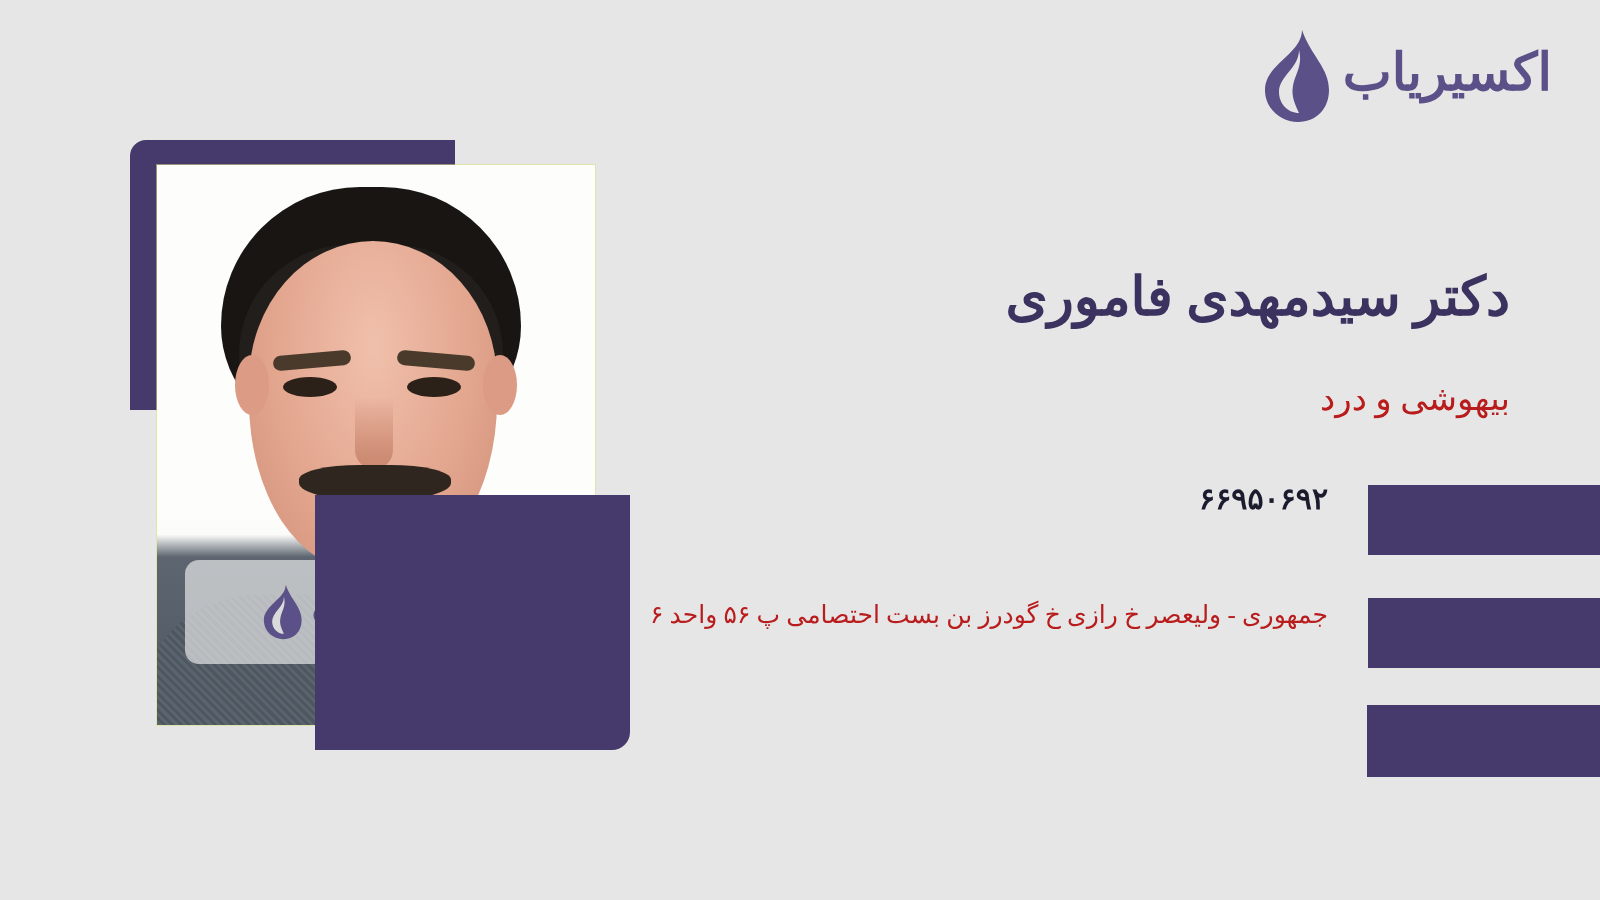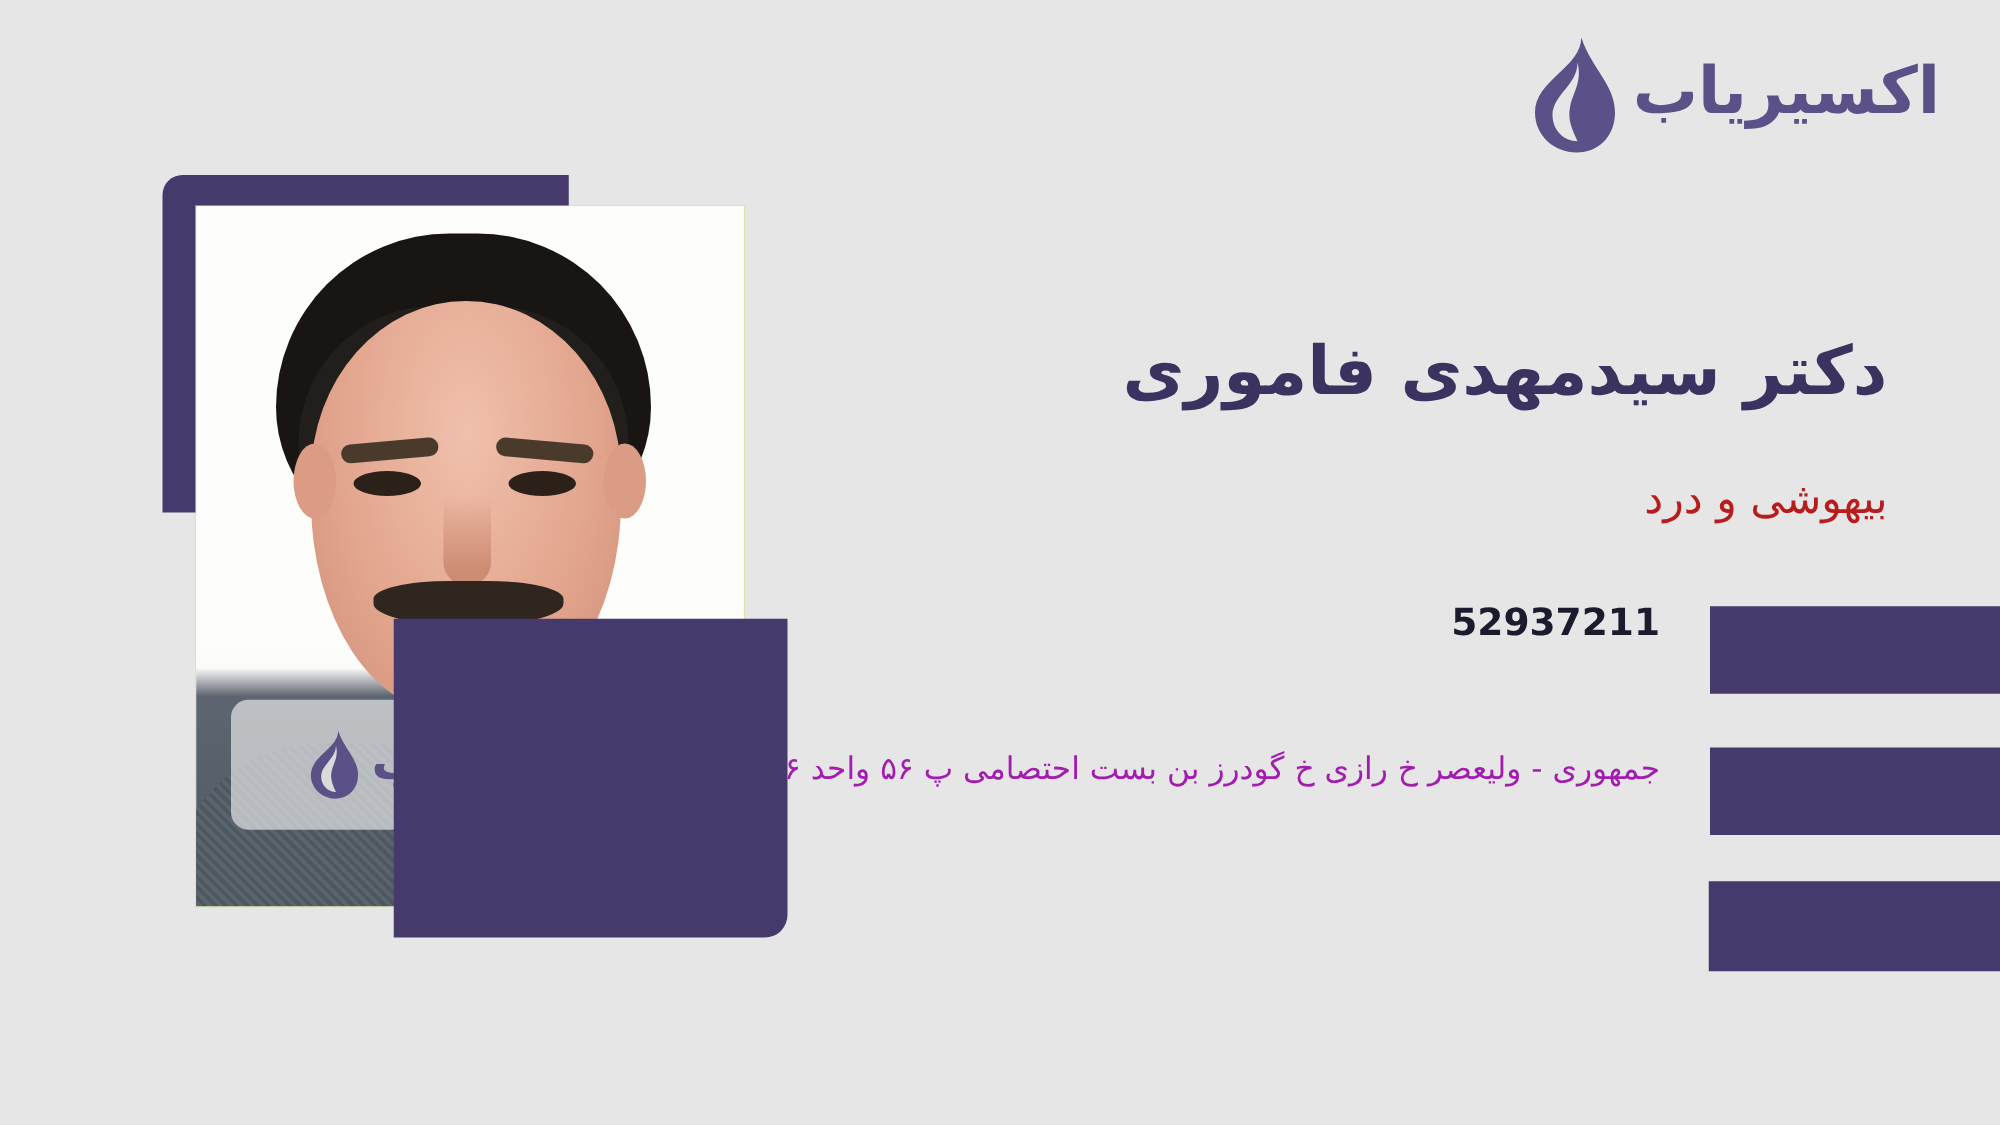--- a/index.html
+++ b/index.html
@@ -13,20 +13,21 @@
     overflow: hidden;
     background: #e6e6e6;
     font-family: "DejaVu Sans", "Liberation Sans", sans-serif;
   }
 
   .card {
     position: relative;
     width: 1600px;
     height: 900px;
     background: #e6e6e6;
+    font-family: Liberation Serif, serif;
   }
 
   
   .brand {
     position: absolute;
     top: 28px;
     right: 48px;
     display: flex;
     flex-direction: row-reverse;
     align-items: center;
@@ -278,21 +279,21 @@
     line-height: 1.2;
     white-space: nowrap;
     direction: ltr;
   }
   .doc-address {
     position: absolute;
     right: 272px;
     top: 562px;
     font-size: 25px;
     font-weight: 400;
-    color: #a21caf;
+    color: #b91c1c;
     line-height: 1.3;
     white-space: nowrap;
   }
 
   
   .bar {
     position: absolute;
     right: 0;
     background: #453a6b;
   }
@@ -351,21 +352,21 @@
 
     <div class="deco-front"></div>
   </div>
 
   <div class="info">
 
     <div class="doc-name">دکتر سیدمهدی فاموری</div>
 
     <div class="doc-specialty">بیهوشی و درد</div>
 
-    <div class="doc-phone">52937211</div>
+    <div class="doc-phone">۶۶۹۵۰۶۹۲</div>
 
     <div class="doc-address">جمهوری - ولیعصر خ رازی خ گودرز بن بست احتصامی پ ۵۶ واحد ۶</div>
 
     <div class="bar bar-1"></div>
     <div class="bar bar-2"></div>
     <div class="bar bar-3"></div>
   </div>
 
 </div>
 

